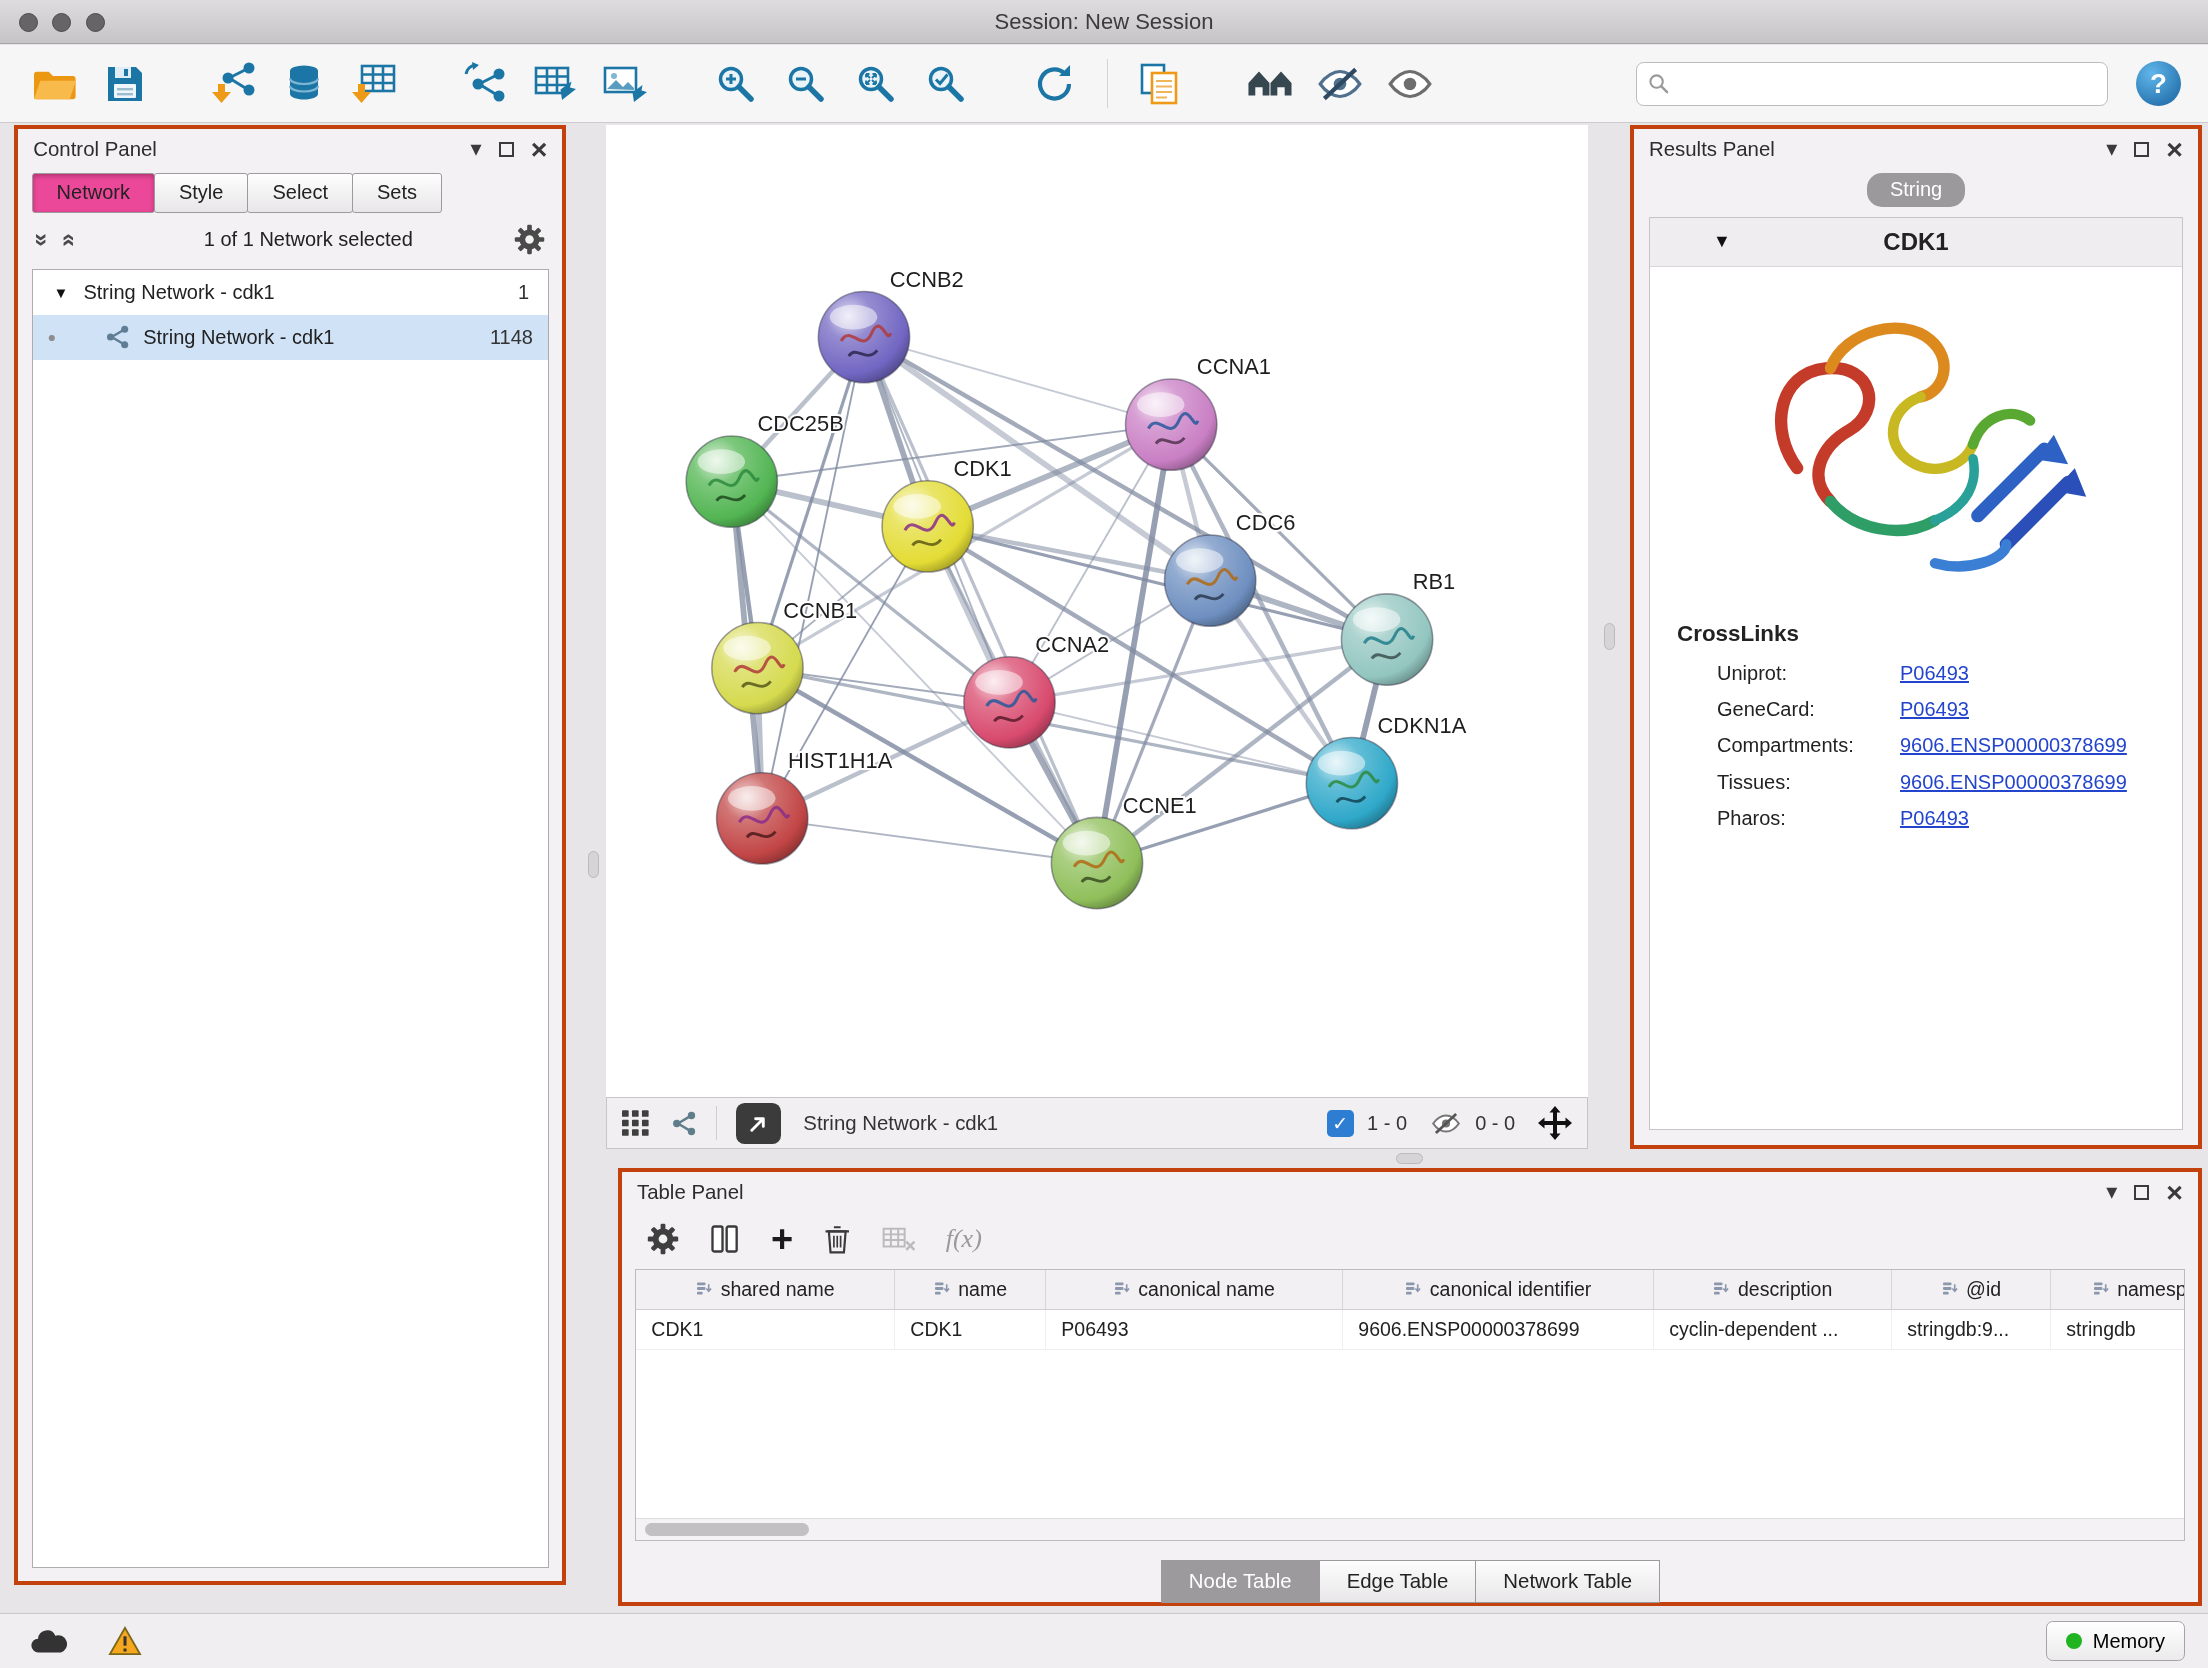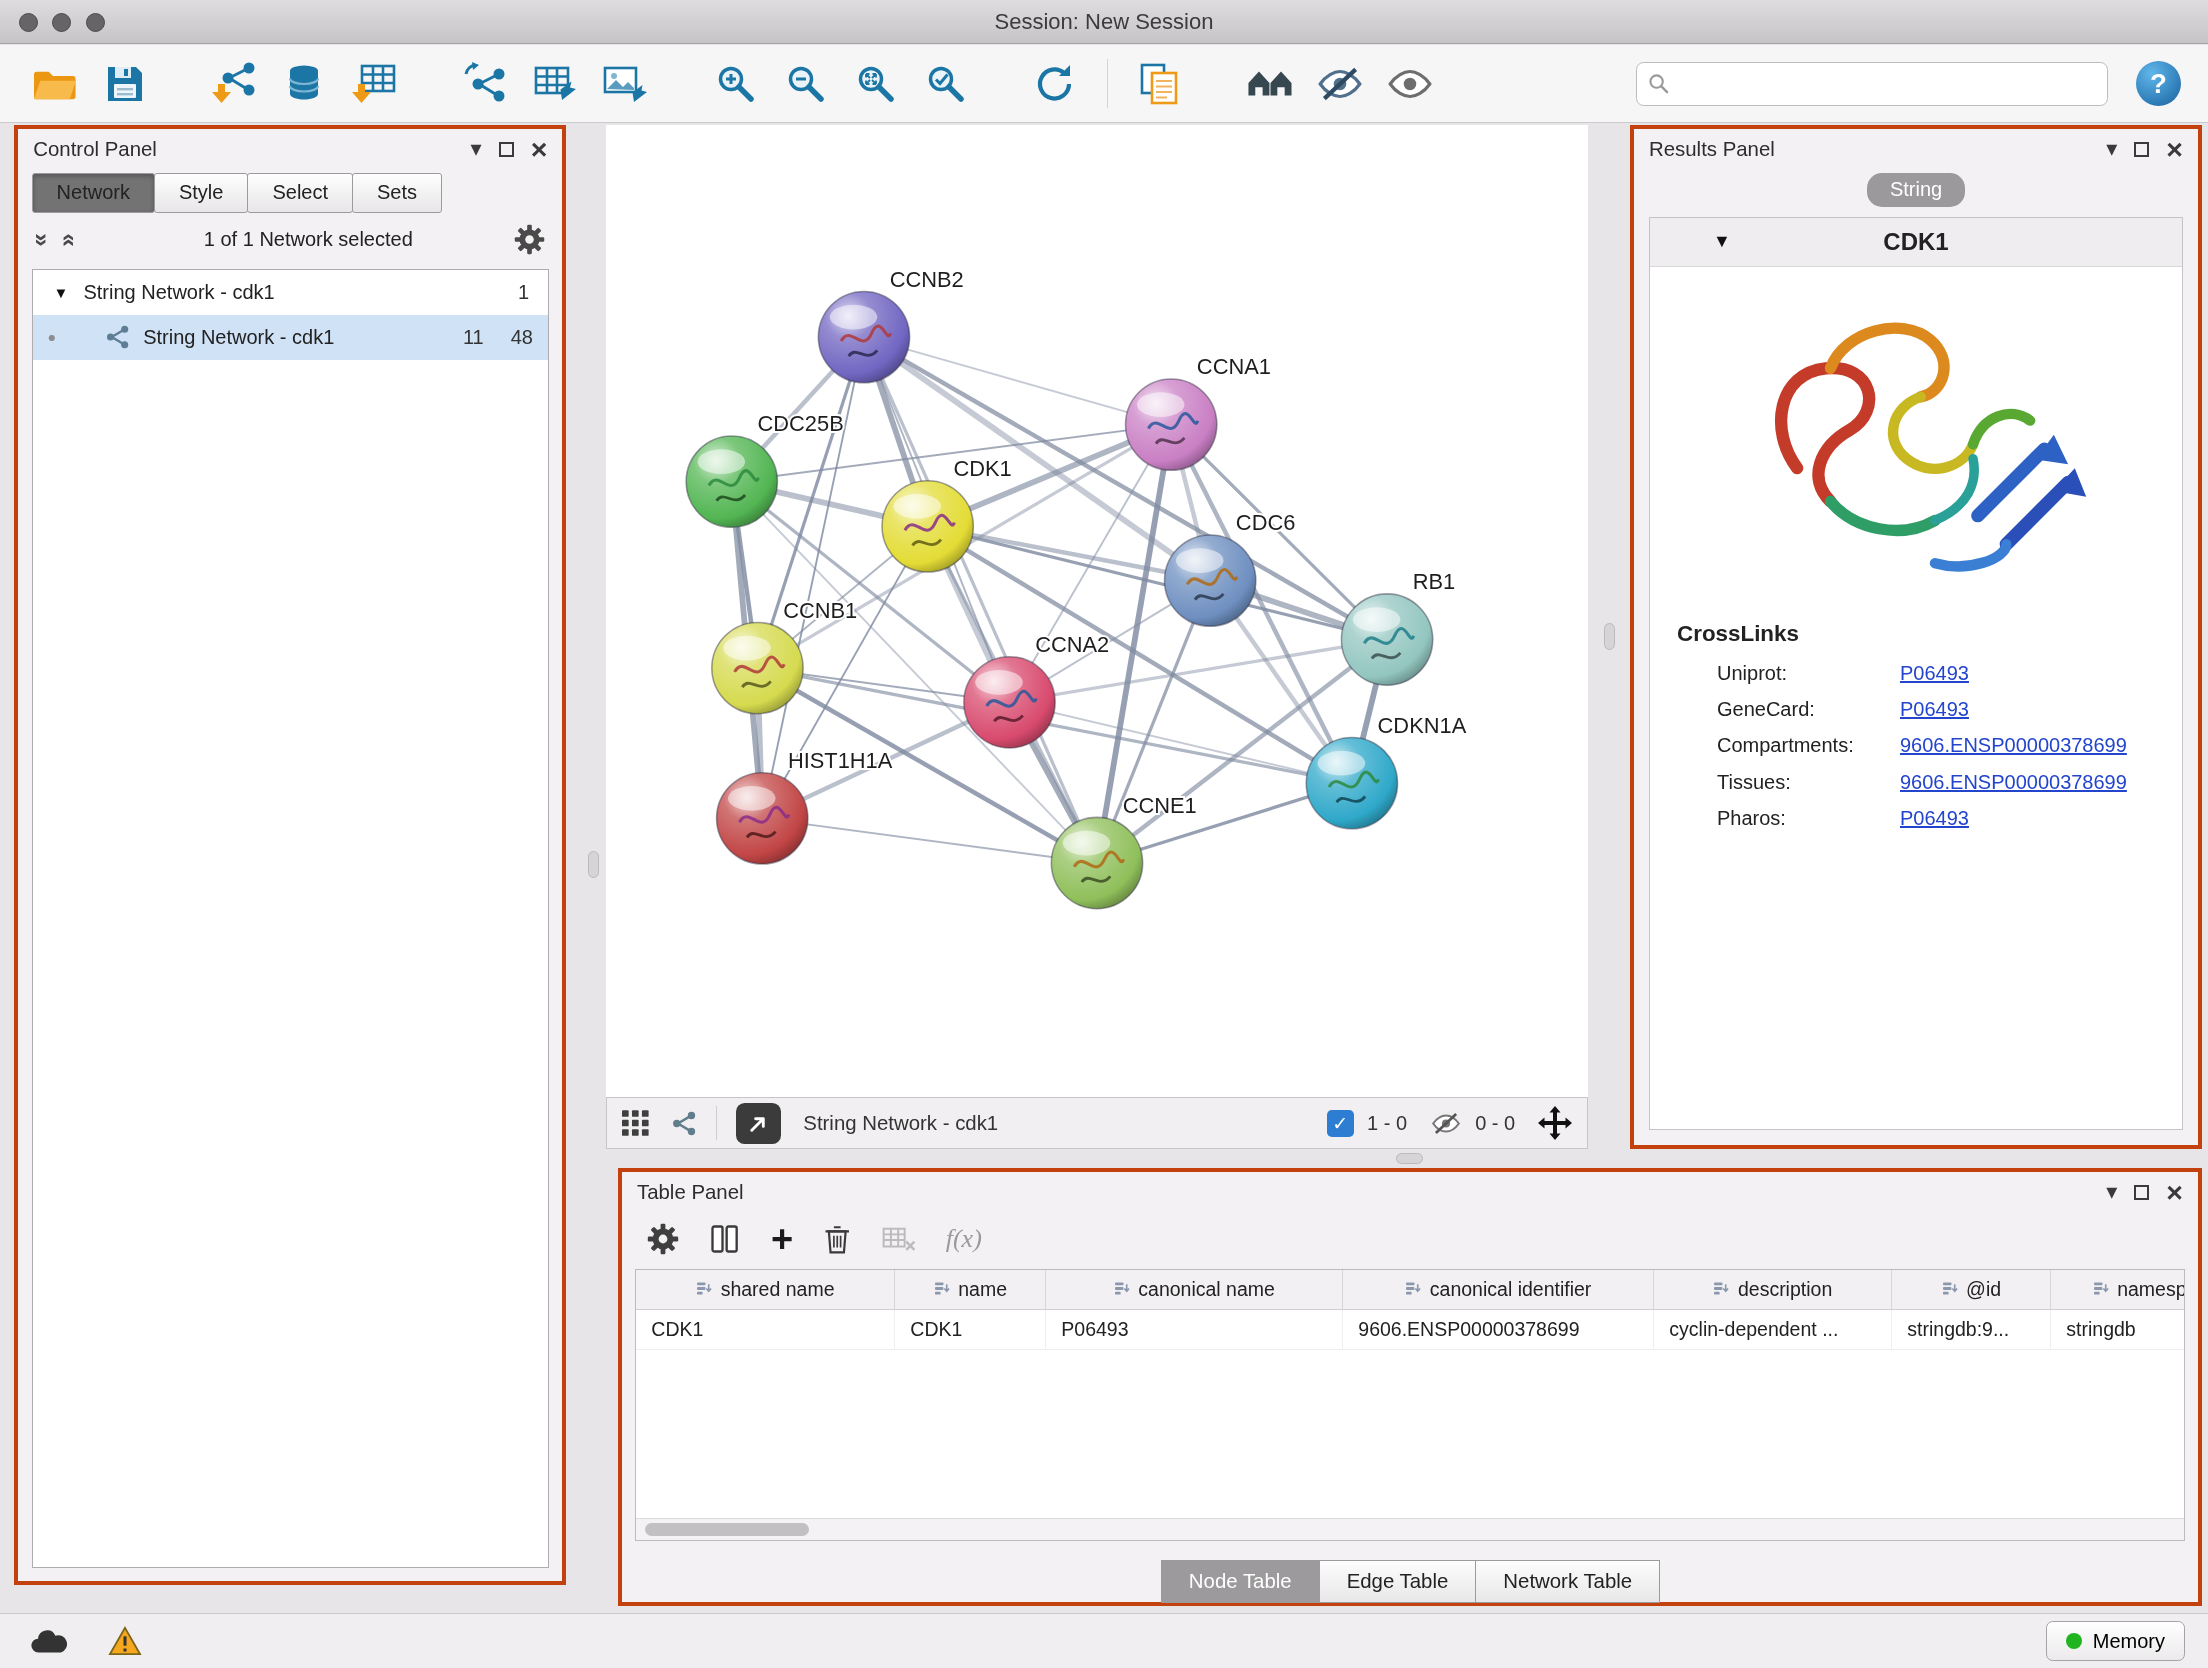--- a/index.html
+++ b/index.html
@@ -35,32 +35,32 @@
   .panel-head { height:40px; flex:none; display:flex; align-items:center; padding:0 15px; font-size:20.4px; color:#2d2d2d; }
   .panel-head-icons { margin-left:auto; display:flex; gap:17px; align-items:center; color:#3a3a3a; }
   .ph-min { font-size:22px; line-height:1; }
   .ph-max { width:15px; height:15px; border:2.4px solid #3a3a3a; }
   .ph-close { font-size:28.5px; font-weight:bold; line-height:1; }
   
   #control-panel { left:14.3px; top:125px; width:552px; height:1460px; }
   .cp-tabs { display:flex; padding:3.8px 13.3px 0; }
   .cp-tab { border:1px solid #9c9a9c; padding:7.6px 24px; font-size:20px;
     background:linear-gradient(#fefefe,#e8e6e8); margin-right:-1px; border-radius:2.9px; }
-  .cp-tab.sel { background:#737373; box-shadow:inset 0 1.9px 4.8px rgba(0,0,0,.28); }
+  .cp-tab.sel { background:#ec4899; box-shadow:inset 0 1.9px 4.8px rgba(0,0,0,.28); }
   .cp-status { display:flex; align-items:center; padding:11.4px 17px 5.7px; }
   .chevrons { display:flex; gap:11.4px; color:#4a4a4a; font-size:24px; font-weight:bold; width:67px; }
   .chev-down { display:inline-block; transform:rotate(90deg); }
   .chev-up { display:inline-block; transform:rotate(-90deg); }
   .cp-status-label { flex:1; text-align:center; }
   .tree-box { flex:1; margin:7.6px 13.3px 13.3px; background:#fff; border:1px solid #aeacae; overflow:hidden; }
   .tree-row { height:45px; display:flex; align-items:center; font-size:20px; }
   .tree-row.root { padding-left:21px; gap:15px; }
   .tree-row.child { background:#cfe2f6; padding-left:15px; gap:13.3px; }
   .tree-count { margin-left:auto; padding-right:19px; color:#333; }
-  .tree-nums { margin-left:auto; display:flex; gap:27px; padding-right:15px; color:#333; }
+  .tree-nums { margin-left:auto; display:flex; padding-right:15px; color:#333; }
   .bullet { color:#8d8d8d; font-size:14.3px; }
   .tree-caret { font-size:15px; color:#111; }
   .tree-indent { width:21px; }
   
   #canvas-wrap { position:absolute; left:606px; top:125px; width:982px; height:1048px; }
   .net-canvas { width:982px; height:972px; background:#fff; }
   .node-label { font-size:23px; fill:#1e1e1e; paint-order:stroke; stroke:#fff; stroke-width:4px; }
   .net-toolbar { height:52px; background:#f1eff1; border:1px solid #c7c5c7;
     display:flex; align-items:center; padding:0 15px; gap:19px; }
   .nv-sep { width:1px; height:34px; background:#cfcdcf; }

